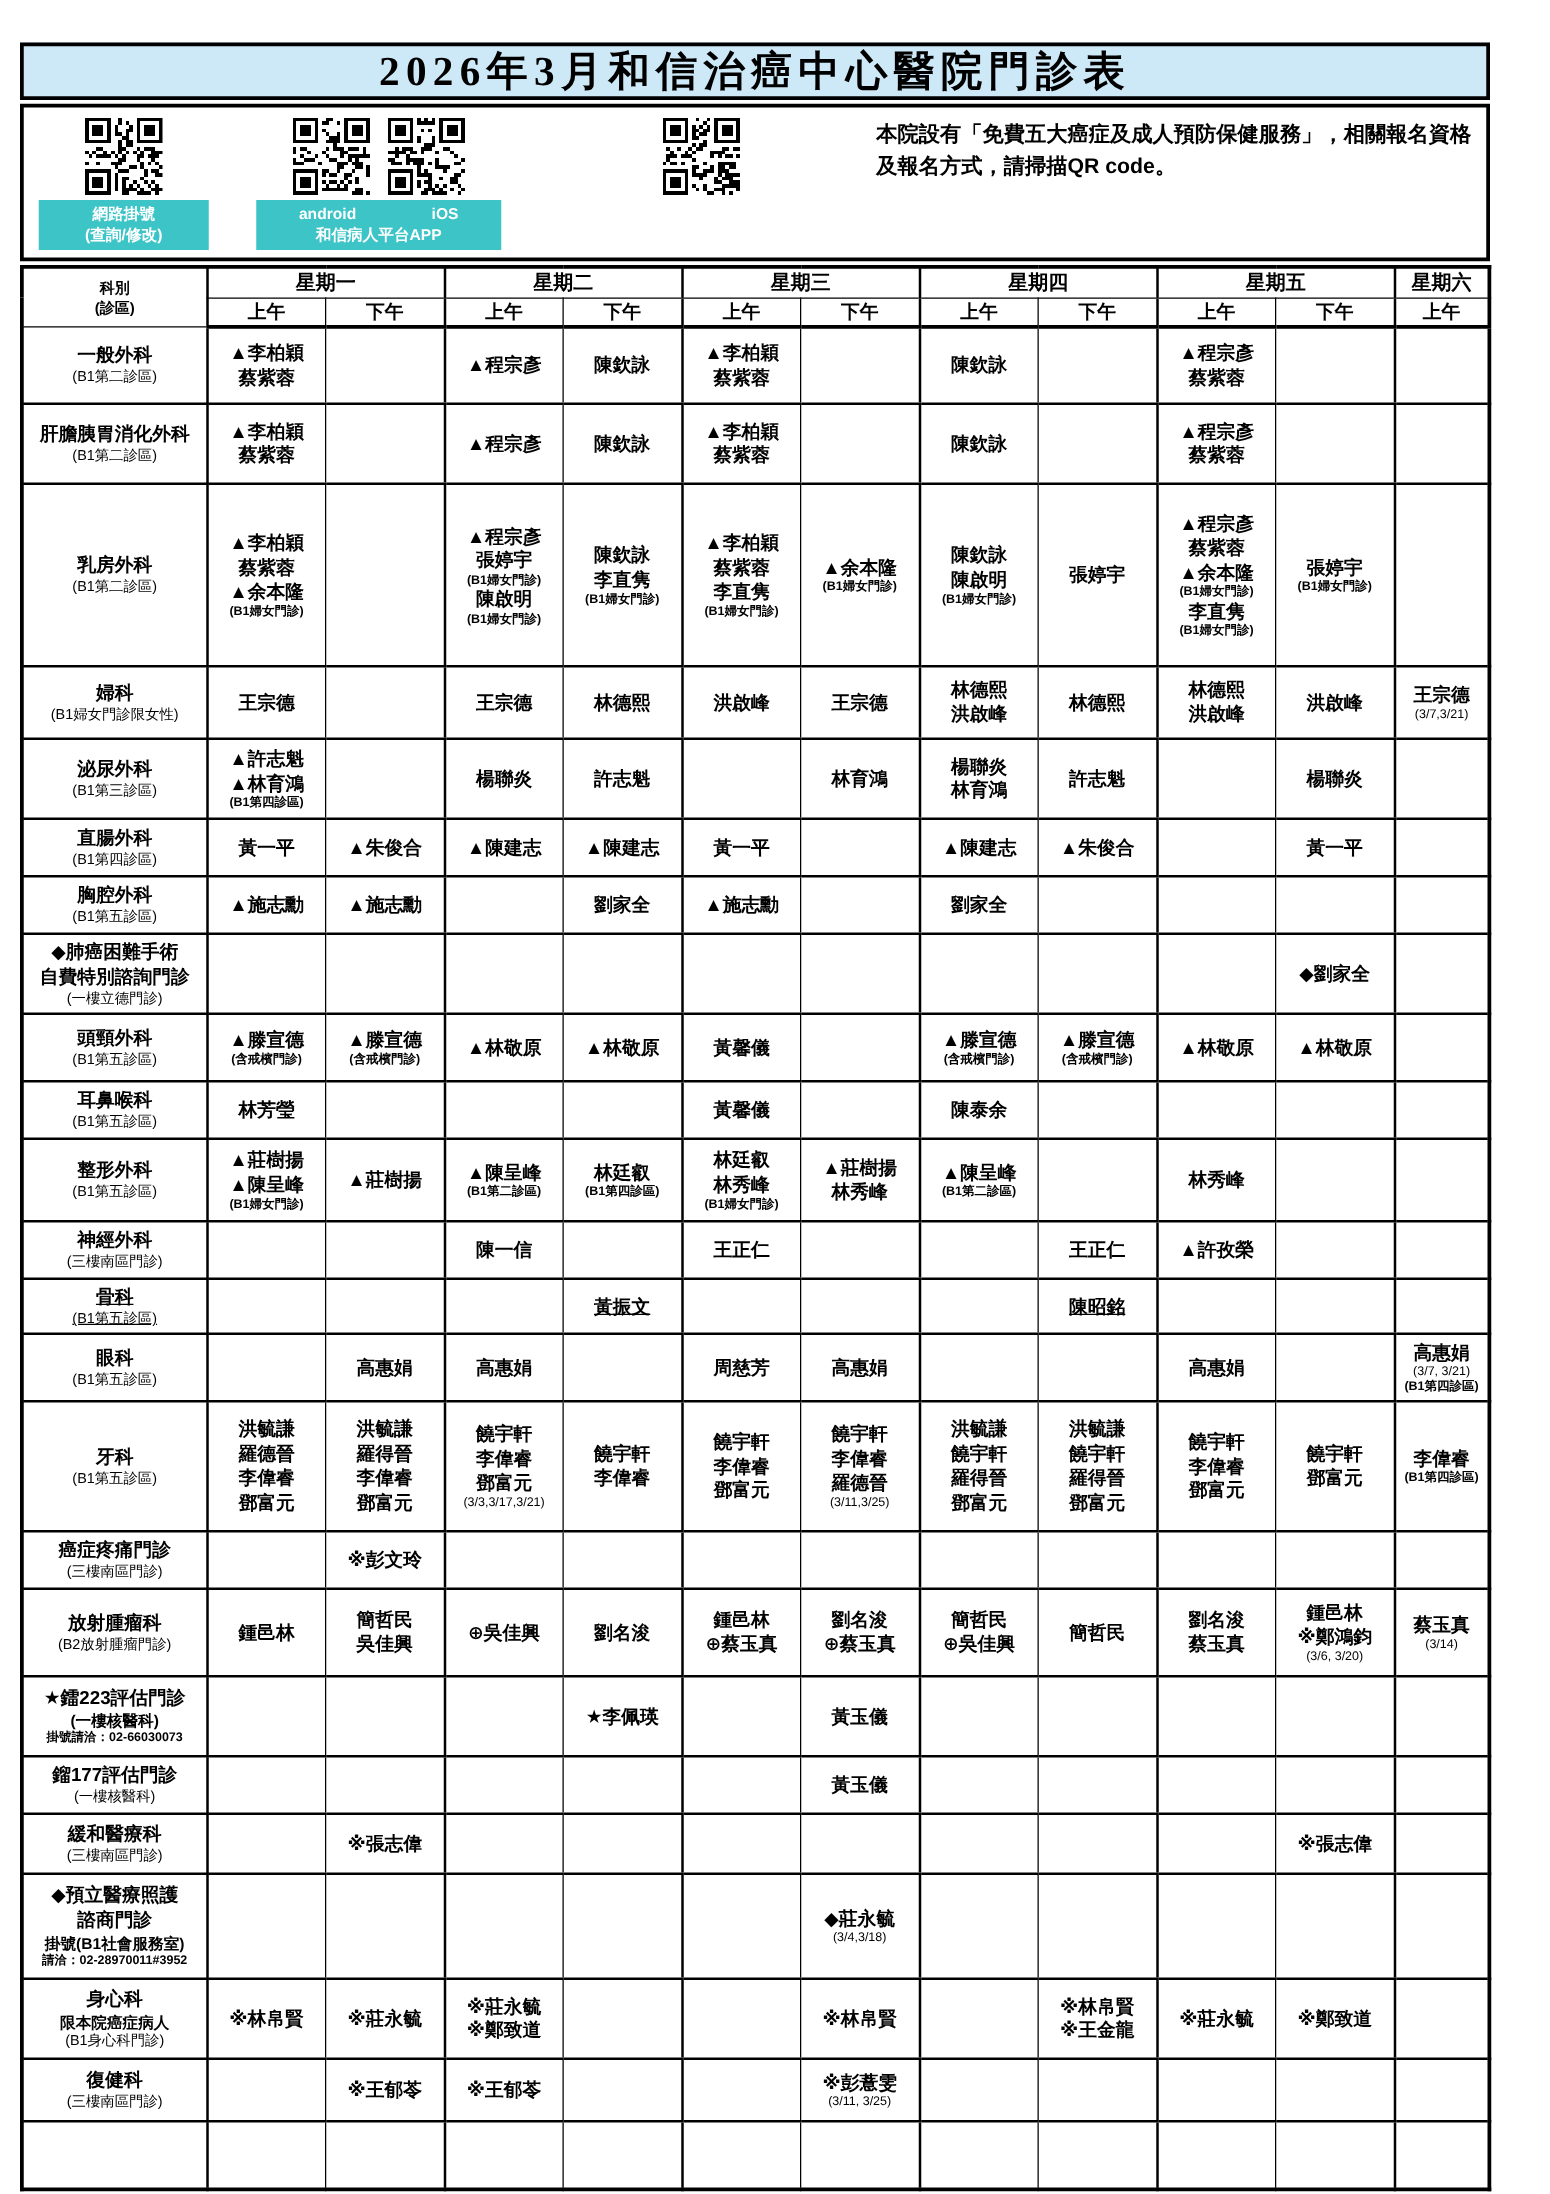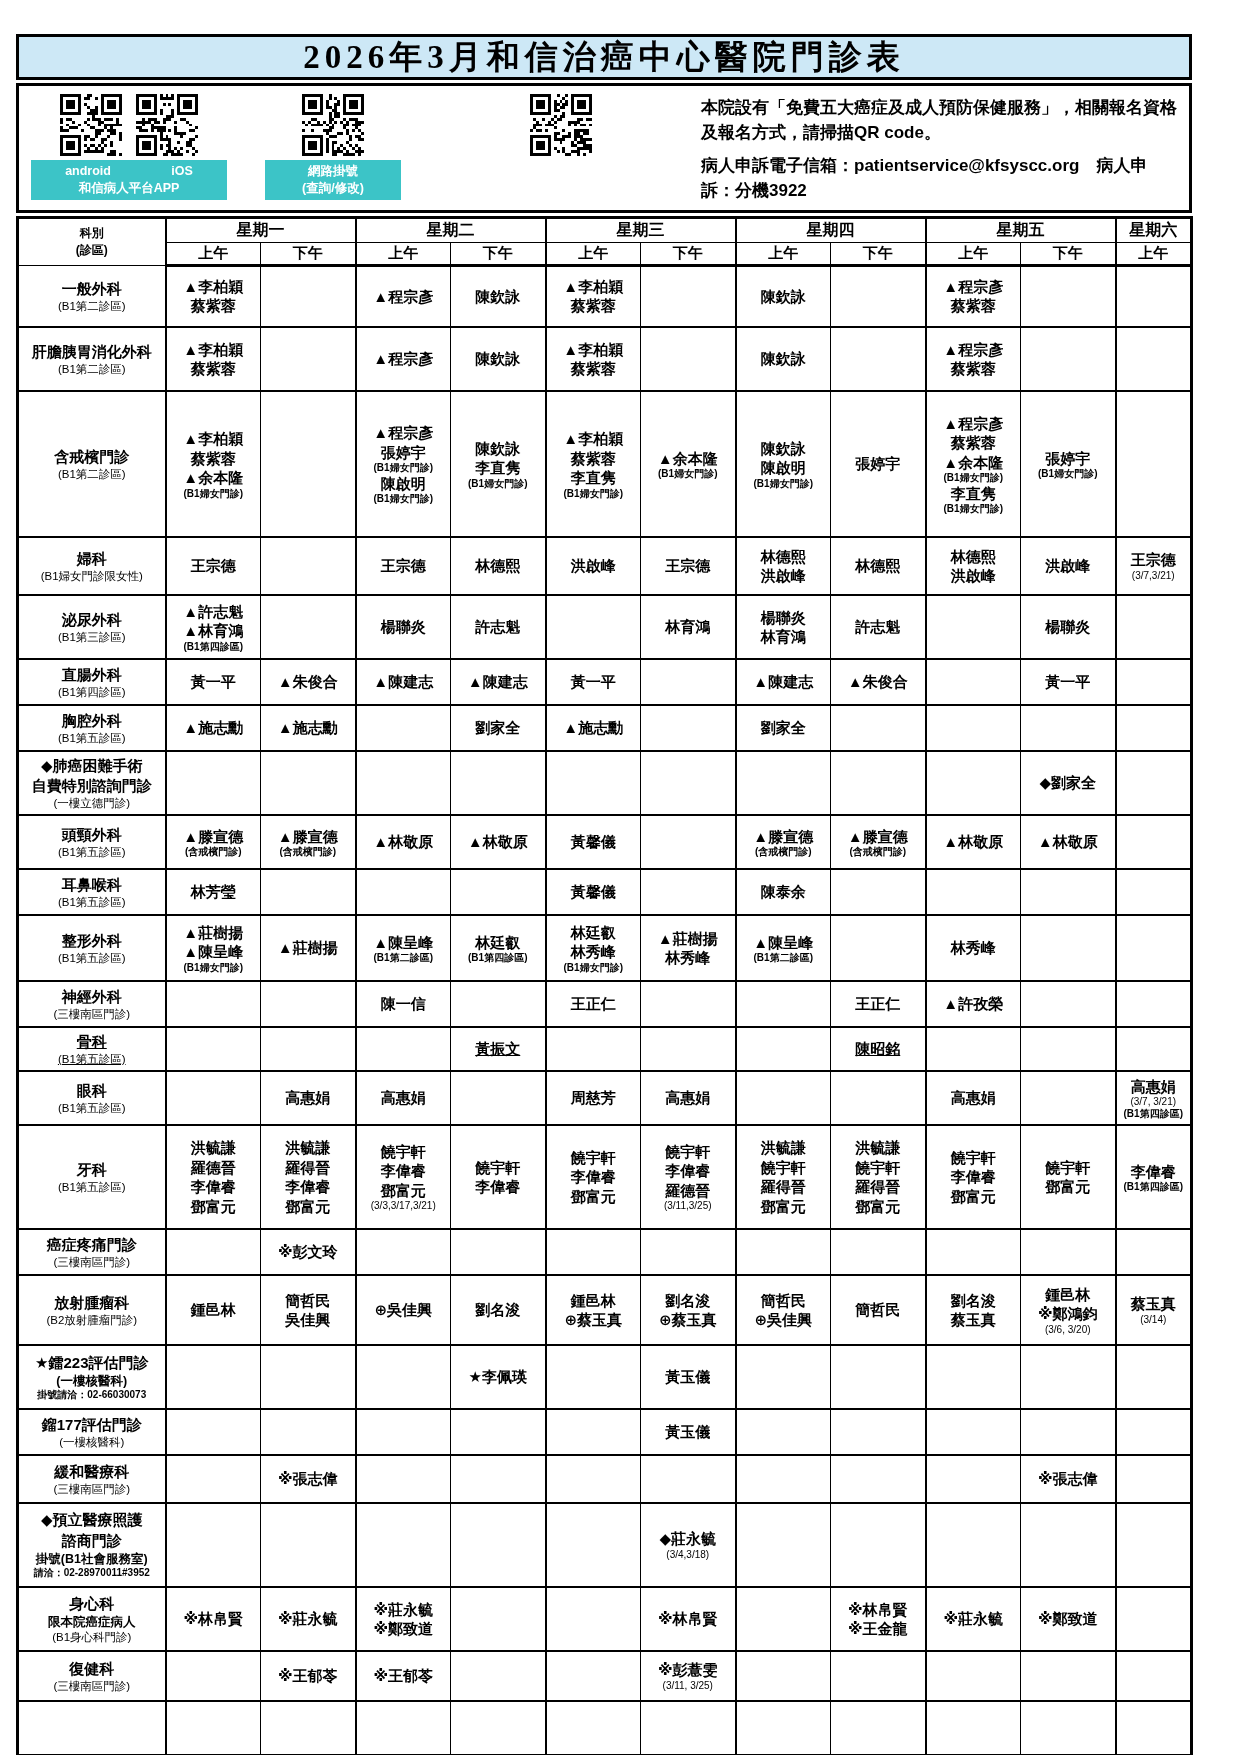--- a/index.html
+++ b/index.html
@@ -88,20 +88,238 @@
 <body>
 
 <div class="page">
 
   <div class="title-bar">
     <h1>2026年3月和信治癌中心醫院門診表</h1>
   </div>
 
   <div class="info-box">
     <div class="qr-section">
+        <div class="qr-group" style="width: 136px;">
+          <div class="qr-row">
+            <svg viewBox="0 0 21 21" class="qr-svg" shape-rendering="crispEdges">
+              <rect width="21" height="21" fill="#fff"></rect>
+              <rect x="0" y="0" width="1" height="1" fill="#000"></rect>
+              <rect x="1" y="0" width="1" height="1" fill="#000"></rect>
+              <rect x="2" y="0" width="1" height="1" fill="#000"></rect>
+              <rect x="3" y="0" width="1" height="1" fill="#000"></rect>
+              <rect x="4" y="0" width="1" height="1" fill="#000"></rect>
+              <rect x="5" y="0" width="1" height="1" fill="#000"></rect>
+              <rect x="6" y="0" width="1" height="1" fill="#000"></rect>
+              <rect x="0" y="1" width="1" height="1" fill="#000"></rect>
+              <rect x="6" y="1" width="1" height="1" fill="#000"></rect>
+              <rect x="0" y="2" width="1" height="1" fill="#000"></rect>
+              <rect x="2" y="2" width="1" height="1" fill="#000"></rect>
+              <rect x="3" y="2" width="1" height="1" fill="#000"></rect>
+              <rect x="4" y="2" width="1" height="1" fill="#000"></rect>
+              <rect x="6" y="2" width="1" height="1" fill="#000"></rect>
+              <rect x="0" y="3" width="1" height="1" fill="#000"></rect>
+              <rect x="2" y="3" width="1" height="1" fill="#000"></rect>
+              <rect x="3" y="3" width="1" height="1" fill="#000"></rect>
+              <rect x="4" y="3" width="1" height="1" fill="#000"></rect>
+              <rect x="6" y="3" width="1" height="1" fill="#000"></rect>
+              <rect x="0" y="4" width="1" height="1" fill="#000"></rect>
+              <rect x="2" y="4" width="1" height="1" fill="#000"></rect>
+              <rect x="3" y="4" width="1" height="1" fill="#000"></rect>
+              <rect x="4" y="4" width="1" height="1" fill="#000"></rect>
+              <rect x="6" y="4" width="1" height="1" fill="#000"></rect>
+              <rect x="0" y="5" width="1" height="1" fill="#000"></rect>
+              <rect x="6" y="5" width="1" height="1" fill="#000"></rect>
+              <rect x="0" y="6" width="1" height="1" fill="#000"></rect>
+              <rect x="1" y="6" width="1" height="1" fill="#000"></rect>
+              <rect x="2" y="6" width="1" height="1" fill="#000"></rect>
+              <rect x="3" y="6" width="1" height="1" fill="#000"></rect>
+              <rect x="4" y="6" width="1" height="1" fill="#000"></rect>
+              <rect x="5" y="6" width="1" height="1" fill="#000"></rect>
+              <rect x="6" y="6" width="1" height="1" fill="#000"></rect>
+              <rect x="14" y="0" width="1" height="1" fill="#000"></rect>
+              <rect x="15" y="0" width="1" height="1" fill="#000"></rect>
+              <rect x="16" y="0" width="1" height="1" fill="#000"></rect>
+              <rect x="17" y="0" width="1" height="1" fill="#000"></rect>
+              <rect x="18" y="0" width="1" height="1" fill="#000"></rect>
+              <rect x="19" y="0" width="1" height="1" fill="#000"></rect>
+              <rect x="20" y="0" width="1" height="1" fill="#000"></rect>
+              <rect x="14" y="1" width="1" height="1" fill="#000"></rect>
+              <rect x="20" y="1" width="1" height="1" fill="#000"></rect>
+              <rect x="14" y="2" width="1" height="1" fill="#000"></rect>
+              <rect x="16" y="2" width="1" height="1" fill="#000"></rect>
+              <rect x="17" y="2" width="1" height="1" fill="#000"></rect>
+              <rect x="18" y="2" width="1" height="1" fill="#000"></rect>
+              <rect x="20" y="2" width="1" height="1" fill="#000"></rect>
+              <rect x="14" y="3" width="1" height="1" fill="#000"></rect>
+              <rect x="16" y="3" width="1" height="1" fill="#000"></rect>
+              <rect x="17" y="3" width="1" height="1" fill="#000"></rect>
+              <rect x="18" y="3" width="1" height="1" fill="#000"></rect>
+              <rect x="20" y="3" width="1" height="1" fill="#000"></rect>
+              <rect x="14" y="4" width="1" height="1" fill="#000"></rect>
+              <rect x="16" y="4" width="1" height="1" fill="#000"></rect>
+              <rect x="17" y="4" width="1" height="1" fill="#000"></rect>
+              <rect x="18" y="4" width="1" height="1" fill="#000"></rect>
+              <rect x="20" y="4" width="1" height="1" fill="#000"></rect>
+              <rect x="14" y="5" width="1" height="1" fill="#000"></rect>
+              <rect x="20" y="5" width="1" height="1" fill="#000"></rect>
+              <rect x="14" y="6" width="1" height="1" fill="#000"></rect>
+              <rect x="15" y="6" width="1" height="1" fill="#000"></rect>
+              <rect x="16" y="6" width="1" height="1" fill="#000"></rect>
+              <rect x="17" y="6" width="1" height="1" fill="#000"></rect>
+              <rect x="18" y="6" width="1" height="1" fill="#000"></rect>
+              <rect x="19" y="6" width="1" height="1" fill="#000"></rect>
+              <rect x="20" y="6" width="1" height="1" fill="#000"></rect>
+              <rect x="0" y="14" width="1" height="1" fill="#000"></rect>
+              <rect x="1" y="14" width="1" height="1" fill="#000"></rect>
+              <rect x="2" y="14" width="1" height="1" fill="#000"></rect>
+              <rect x="3" y="14" width="1" height="1" fill="#000"></rect>
+              <rect x="4" y="14" width="1" height="1" fill="#000"></rect>
+              <rect x="5" y="14" width="1" height="1" fill="#000"></rect>
+              <rect x="6" y="14" width="1" height="1" fill="#000"></rect>
+              <rect x="0" y="15" width="1" height="1" fill="#000"></rect>
+              <rect x="6" y="15" width="1" height="1" fill="#000"></rect>
+              <rect x="0" y="16" width="1" height="1" fill="#000"></rect>
+              <rect x="2" y="16" width="1" height="1" fill="#000"></rect>
+              <rect x="3" y="16" width="1" height="1" fill="#000"></rect>
+              <rect x="4" y="16" width="1" height="1" fill="#000"></rect>
+              <rect x="6" y="16" width="1" height="1" fill="#000"></rect>
+              <rect x="0" y="17" width="1" height="1" fill="#000"></rect>
+              <rect x="2" y="17" width="1" height="1" fill="#000"></rect>
+              <rect x="3" y="17" width="1" height="1" fill="#000"></rect>
+              <rect x="4" y="17" width="1" height="1" fill="#000"></rect>
+              <rect x="6" y="17" width="1" height="1" fill="#000"></rect>
+              <rect x="0" y="18" width="1" height="1" fill="#000"></rect>
+              <rect x="2" y="18" width="1" height="1" fill="#000"></rect>
+              <rect x="3" y="18" width="1" height="1" fill="#000"></rect>
+              <rect x="4" y="18" width="1" height="1" fill="#000"></rect>
+              <rect x="6" y="18" width="1" height="1" fill="#000"></rect>
+              <rect x="0" y="19" width="1" height="1" fill="#000"></rect>
+              <rect x="6" y="19" width="1" height="1" fill="#000"></rect>
+              <rect x="0" y="20" width="1" height="1" fill="#000"></rect>
+              <rect x="1" y="20" width="1" height="1" fill="#000"></rect>
+              <rect x="2" y="20" width="1" height="1" fill="#000"></rect>
+              <rect x="3" y="20" width="1" height="1" fill="#000"></rect>
+              <rect x="4" y="20" width="1" height="1" fill="#000"></rect>
+              <rect x="5" y="20" width="1" height="1" fill="#000"></rect>
+              <rect x="6" y="20" width="1" height="1" fill="#000"></rect>
+              <rect x="9" y="0" width="1" height="1" fill="#000"></rect>
+              <rect x="9" y="1" width="1" height="1" fill="#000"></rect>
+              <rect x="11" y="1" width="1" height="1" fill="#000"></rect>
+              <rect x="8" y="2" width="1" height="1" fill="#000"></rect>
+              <rect x="12" y="2" width="1" height="1" fill="#000"></rect>
+              <rect x="8" y="3" width="1" height="1" fill="#000"></rect>
+              <rect x="11" y="3" width="1" height="1" fill="#000"></rect>
+              <rect x="12" y="3" width="1" height="1" fill="#000"></rect>
+              <rect x="8" y="4" width="1" height="1" fill="#000"></rect>
+              <rect x="9" y="4" width="1" height="1" fill="#000"></rect>
+              <rect x="11" y="4" width="1" height="1" fill="#000"></rect>
+              <rect x="10" y="5" width="1" height="1" fill="#000"></rect>
+              <rect x="11" y="5" width="1" height="1" fill="#000"></rect>
+              <rect x="9" y="6" width="1" height="1" fill="#000"></rect>
+              <rect x="11" y="6" width="1" height="1" fill="#000"></rect>
+              <rect x="12" y="6" width="1" height="1" fill="#000"></rect>
+              <rect x="9" y="7" width="1" height="1" fill="#000"></rect>
+              <rect x="11" y="7" width="1" height="1" fill="#000"></rect>
+              <rect x="12" y="7" width="1" height="1" fill="#000"></rect>
+              <rect x="3" y="8" width="1" height="1" fill="#000"></rect>
+              <rect x="4" y="8" width="1" height="1" fill="#000"></rect>
+              <rect x="9" y="8" width="1" height="1" fill="#000"></rect>
+              <rect x="10" y="8" width="1" height="1" fill="#000"></rect>
+              <rect x="14" y="8" width="1" height="1" fill="#000"></rect>
+              <rect x="16" y="8" width="1" height="1" fill="#000"></rect>
+              <rect x="17" y="8" width="1" height="1" fill="#000"></rect>
+              <rect x="18" y="8" width="1" height="1" fill="#000"></rect>
+              <rect x="0" y="9" width="1" height="1" fill="#000"></rect>
+              <rect x="2" y="9" width="1" height="1" fill="#000"></rect>
+              <rect x="5" y="9" width="1" height="1" fill="#000"></rect>
+              <rect x="7" y="9" width="1" height="1" fill="#000"></rect>
+              <rect x="9" y="9" width="1" height="1" fill="#000"></rect>
+              <rect x="11" y="9" width="1" height="1" fill="#000"></rect>
+              <rect x="13" y="9" width="1" height="1" fill="#000"></rect>
+              <rect x="15" y="9" width="1" height="1" fill="#000"></rect>
+              <rect x="18" y="9" width="1" height="1" fill="#000"></rect>
+              <rect x="19" y="9" width="1" height="1" fill="#000"></rect>
+              <rect x="20" y="9" width="1" height="1" fill="#000"></rect>
+              <rect x="1" y="10" width="1" height="1" fill="#000"></rect>
+              <rect x="3" y="10" width="1" height="1" fill="#000"></rect>
+              <rect x="4" y="10" width="1" height="1" fill="#000"></rect>
+              <rect x="5" y="10" width="1" height="1" fill="#000"></rect>
+              <rect x="6" y="10" width="1" height="1" fill="#000"></rect>
+              <rect x="8" y="10" width="1" height="1" fill="#000"></rect>
+              <rect x="10" y="10" width="1" height="1" fill="#000"></rect>
+              <rect x="14" y="10" width="1" height="1" fill="#000"></rect>
+              <rect x="15" y="10" width="1" height="1" fill="#000"></rect>
+              <rect x="17" y="10" width="1" height="1" fill="#000"></rect>
+              <rect x="18" y="10" width="1" height="1" fill="#000"></rect>
+              <rect x="19" y="10" width="1" height="1" fill="#000"></rect>
+              <rect x="9" y="11" width="1" height="1" fill="#000"></rect>
+              <rect x="10" y="11" width="1" height="1" fill="#000"></rect>
+              <rect x="14" y="11" width="1" height="1" fill="#000"></rect>
+              <rect x="18" y="11" width="1" height="1" fill="#000"></rect>
+              <rect x="0" y="12" width="1" height="1" fill="#000"></rect>
+              <rect x="3" y="12" width="1" height="1" fill="#000"></rect>
+              <rect x="7" y="12" width="1" height="1" fill="#000"></rect>
+              <rect x="8" y="12" width="1" height="1" fill="#000"></rect>
+              <rect x="9" y="12" width="1" height="1" fill="#000"></rect>
+              <rect x="15" y="12" width="1" height="1" fill="#000"></rect>
+              <rect x="17" y="12" width="1" height="1" fill="#000"></rect>
+              <rect x="19" y="12" width="1" height="1" fill="#000"></rect>
+              <rect x="8" y="13" width="1" height="1" fill="#000"></rect>
+              <rect x="12" y="13" width="1" height="1" fill="#000"></rect>
+              <rect x="13" y="13" width="1" height="1" fill="#000"></rect>
+              <rect x="15" y="13" width="1" height="1" fill="#000"></rect>
+              <rect x="20" y="13" width="1" height="1" fill="#000"></rect>
+              <rect x="9" y="14" width="1" height="1" fill="#000"></rect>
+              <rect x="10" y="14" width="1" height="1" fill="#000"></rect>
+              <rect x="11" y="14" width="1" height="1" fill="#000"></rect>
+              <rect x="16" y="14" width="1" height="1" fill="#000"></rect>
+              <rect x="18" y="14" width="1" height="1" fill="#000"></rect>
+              <rect x="19" y="14" width="1" height="1" fill="#000"></rect>
+              <rect x="8" y="15" width="1" height="1" fill="#000"></rect>
+              <rect x="16" y="15" width="1" height="1" fill="#000"></rect>
+              <rect x="19" y="15" width="1" height="1" fill="#000"></rect>
+              <rect x="20" y="15" width="1" height="1" fill="#000"></rect>
+              <rect x="8" y="16" width="1" height="1" fill="#000"></rect>
+              <rect x="10" y="16" width="1" height="1" fill="#000"></rect>
+              <rect x="11" y="16" width="1" height="1" fill="#000"></rect>
+              <rect x="15" y="16" width="1" height="1" fill="#000"></rect>
+              <rect x="8" y="17" width="1" height="1" fill="#000"></rect>
+              <rect x="10" y="17" width="1" height="1" fill="#000"></rect>
+              <rect x="13" y="17" width="1" height="1" fill="#000"></rect>
+              <rect x="16" y="17" width="1" height="1" fill="#000"></rect>
+              <rect x="18" y="17" width="1" height="1" fill="#000"></rect>
+              <rect x="8" y="18" width="1" height="1" fill="#000"></rect>
+              <rect x="10" y="18" width="1" height="1" fill="#000"></rect>
+              <rect x="12" y="18" width="1" height="1" fill="#000"></rect>
+              <rect x="14" y="18" width="1" height="1" fill="#000"></rect>
+              <rect x="17" y="18" width="1" height="1" fill="#000"></rect>
+              <rect x="19" y="18" width="1" height="1" fill="#000"></rect>
+              <rect x="8" y="19" width="1" height="1" fill="#000"></rect>
+              <rect x="10" y="19" width="1" height="1" fill="#000"></rect>
+              <rect x="11" y="19" width="1" height="1" fill="#000"></rect>
+              <rect x="12" y="19" width="1" height="1" fill="#000"></rect>
+              <rect x="13" y="19" width="1" height="1" fill="#000"></rect>
+              <rect x="15" y="19" width="1" height="1" fill="#000"></rect>
+              <rect x="18" y="19" width="1" height="1" fill="#000"></rect>
+              <rect x="19" y="19" width="1" height="1" fill="#000"></rect>
+              <rect x="20" y="19" width="1" height="1" fill="#000"></rect>
+              <rect x="10" y="20" width="1" height="1" fill="#000"></rect>
+              <rect x="11" y="20" width="1" height="1" fill="#000"></rect>
+              <rect x="14" y="20" width="1" height="1" fill="#000"></rect>
+              <rect x="15" y="20" width="1" height="1" fill="#000"></rect>
+              <rect x="16" y="20" width="1" height="1" fill="#000"></rect>
+              <rect x="17" y="20" width="1" height="1" fill="#000"></rect>
+              <rect x="19" y="20" width="1" height="1" fill="#000"></rect>
+            </svg>
+          </div>
+          <div class="qr-caption">
+            <div>網路掛號</div>
+            <div>(查詢/修改)</div>
+          </div>
+        </div>
         <div class="qr-group" style="width: 196px;">
           <div class="qr-row">
             <svg viewBox="0 0 21 21" class="qr-svg" shape-rendering="crispEdges">
               <rect width="21" height="21" fill="#fff"></rect>
               <rect x="0" y="0" width="1" height="1" fill="#000"></rect>
               <rect x="1" y="0" width="1" height="1" fill="#000"></rect>
               <rect x="2" y="0" width="1" height="1" fill="#000"></rect>
               <rect x="3" y="0" width="1" height="1" fill="#000"></rect>
               <rect x="4" y="0" width="1" height="1" fill="#000"></rect>
               <rect x="5" y="0" width="1" height="1" fill="#000"></rect>
@@ -505,238 +723,20 @@
             </svg>
           </div>
           <div class="qr-caption">
             <div class="cap-split">
               <span>android</span>
               <span>iOS</span>
             </div>
             <div>和信病人平台APP</div>
           </div>
         </div>
-        <div class="qr-group" style="width: 136px;">
-          <div class="qr-row">
-            <svg viewBox="0 0 21 21" class="qr-svg" shape-rendering="crispEdges">
-              <rect width="21" height="21" fill="#fff"></rect>
-              <rect x="0" y="0" width="1" height="1" fill="#000"></rect>
-              <rect x="1" y="0" width="1" height="1" fill="#000"></rect>
-              <rect x="2" y="0" width="1" height="1" fill="#000"></rect>
-              <rect x="3" y="0" width="1" height="1" fill="#000"></rect>
-              <rect x="4" y="0" width="1" height="1" fill="#000"></rect>
-              <rect x="5" y="0" width="1" height="1" fill="#000"></rect>
-              <rect x="6" y="0" width="1" height="1" fill="#000"></rect>
-              <rect x="0" y="1" width="1" height="1" fill="#000"></rect>
-              <rect x="6" y="1" width="1" height="1" fill="#000"></rect>
-              <rect x="0" y="2" width="1" height="1" fill="#000"></rect>
-              <rect x="2" y="2" width="1" height="1" fill="#000"></rect>
-              <rect x="3" y="2" width="1" height="1" fill="#000"></rect>
-              <rect x="4" y="2" width="1" height="1" fill="#000"></rect>
-              <rect x="6" y="2" width="1" height="1" fill="#000"></rect>
-              <rect x="0" y="3" width="1" height="1" fill="#000"></rect>
-              <rect x="2" y="3" width="1" height="1" fill="#000"></rect>
-              <rect x="3" y="3" width="1" height="1" fill="#000"></rect>
-              <rect x="4" y="3" width="1" height="1" fill="#000"></rect>
-              <rect x="6" y="3" width="1" height="1" fill="#000"></rect>
-              <rect x="0" y="4" width="1" height="1" fill="#000"></rect>
-              <rect x="2" y="4" width="1" height="1" fill="#000"></rect>
-              <rect x="3" y="4" width="1" height="1" fill="#000"></rect>
-              <rect x="4" y="4" width="1" height="1" fill="#000"></rect>
-              <rect x="6" y="4" width="1" height="1" fill="#000"></rect>
-              <rect x="0" y="5" width="1" height="1" fill="#000"></rect>
-              <rect x="6" y="5" width="1" height="1" fill="#000"></rect>
-              <rect x="0" y="6" width="1" height="1" fill="#000"></rect>
-              <rect x="1" y="6" width="1" height="1" fill="#000"></rect>
-              <rect x="2" y="6" width="1" height="1" fill="#000"></rect>
-              <rect x="3" y="6" width="1" height="1" fill="#000"></rect>
-              <rect x="4" y="6" width="1" height="1" fill="#000"></rect>
-              <rect x="5" y="6" width="1" height="1" fill="#000"></rect>
-              <rect x="6" y="6" width="1" height="1" fill="#000"></rect>
-              <rect x="14" y="0" width="1" height="1" fill="#000"></rect>
-              <rect x="15" y="0" width="1" height="1" fill="#000"></rect>
-              <rect x="16" y="0" width="1" height="1" fill="#000"></rect>
-              <rect x="17" y="0" width="1" height="1" fill="#000"></rect>
-              <rect x="18" y="0" width="1" height="1" fill="#000"></rect>
-              <rect x="19" y="0" width="1" height="1" fill="#000"></rect>
-              <rect x="20" y="0" width="1" height="1" fill="#000"></rect>
-              <rect x="14" y="1" width="1" height="1" fill="#000"></rect>
-              <rect x="20" y="1" width="1" height="1" fill="#000"></rect>
-              <rect x="14" y="2" width="1" height="1" fill="#000"></rect>
-              <rect x="16" y="2" width="1" height="1" fill="#000"></rect>
-              <rect x="17" y="2" width="1" height="1" fill="#000"></rect>
-              <rect x="18" y="2" width="1" height="1" fill="#000"></rect>
-              <rect x="20" y="2" width="1" height="1" fill="#000"></rect>
-              <rect x="14" y="3" width="1" height="1" fill="#000"></rect>
-              <rect x="16" y="3" width="1" height="1" fill="#000"></rect>
-              <rect x="17" y="3" width="1" height="1" fill="#000"></rect>
-              <rect x="18" y="3" width="1" height="1" fill="#000"></rect>
-              <rect x="20" y="3" width="1" height="1" fill="#000"></rect>
-              <rect x="14" y="4" width="1" height="1" fill="#000"></rect>
-              <rect x="16" y="4" width="1" height="1" fill="#000"></rect>
-              <rect x="17" y="4" width="1" height="1" fill="#000"></rect>
-              <rect x="18" y="4" width="1" height="1" fill="#000"></rect>
-              <rect x="20" y="4" width="1" height="1" fill="#000"></rect>
-              <rect x="14" y="5" width="1" height="1" fill="#000"></rect>
-              <rect x="20" y="5" width="1" height="1" fill="#000"></rect>
-              <rect x="14" y="6" width="1" height="1" fill="#000"></rect>
-              <rect x="15" y="6" width="1" height="1" fill="#000"></rect>
-              <rect x="16" y="6" width="1" height="1" fill="#000"></rect>
-              <rect x="17" y="6" width="1" height="1" fill="#000"></rect>
-              <rect x="18" y="6" width="1" height="1" fill="#000"></rect>
-              <rect x="19" y="6" width="1" height="1" fill="#000"></rect>
-              <rect x="20" y="6" width="1" height="1" fill="#000"></rect>
-              <rect x="0" y="14" width="1" height="1" fill="#000"></rect>
-              <rect x="1" y="14" width="1" height="1" fill="#000"></rect>
-              <rect x="2" y="14" width="1" height="1" fill="#000"></rect>
-              <rect x="3" y="14" width="1" height="1" fill="#000"></rect>
-              <rect x="4" y="14" width="1" height="1" fill="#000"></rect>
-              <rect x="5" y="14" width="1" height="1" fill="#000"></rect>
-              <rect x="6" y="14" width="1" height="1" fill="#000"></rect>
-              <rect x="0" y="15" width="1" height="1" fill="#000"></rect>
-              <rect x="6" y="15" width="1" height="1" fill="#000"></rect>
-              <rect x="0" y="16" width="1" height="1" fill="#000"></rect>
-              <rect x="2" y="16" width="1" height="1" fill="#000"></rect>
-              <rect x="3" y="16" width="1" height="1" fill="#000"></rect>
-              <rect x="4" y="16" width="1" height="1" fill="#000"></rect>
-              <rect x="6" y="16" width="1" height="1" fill="#000"></rect>
-              <rect x="0" y="17" width="1" height="1" fill="#000"></rect>
-              <rect x="2" y="17" width="1" height="1" fill="#000"></rect>
-              <rect x="3" y="17" width="1" height="1" fill="#000"></rect>
-              <rect x="4" y="17" width="1" height="1" fill="#000"></rect>
-              <rect x="6" y="17" width="1" height="1" fill="#000"></rect>
-              <rect x="0" y="18" width="1" height="1" fill="#000"></rect>
-              <rect x="2" y="18" width="1" height="1" fill="#000"></rect>
-              <rect x="3" y="18" width="1" height="1" fill="#000"></rect>
-              <rect x="4" y="18" width="1" height="1" fill="#000"></rect>
-              <rect x="6" y="18" width="1" height="1" fill="#000"></rect>
-              <rect x="0" y="19" width="1" height="1" fill="#000"></rect>
-              <rect x="6" y="19" width="1" height="1" fill="#000"></rect>
-              <rect x="0" y="20" width="1" height="1" fill="#000"></rect>
-              <rect x="1" y="20" width="1" height="1" fill="#000"></rect>
-              <rect x="2" y="20" width="1" height="1" fill="#000"></rect>
-              <rect x="3" y="20" width="1" height="1" fill="#000"></rect>
-              <rect x="4" y="20" width="1" height="1" fill="#000"></rect>
-              <rect x="5" y="20" width="1" height="1" fill="#000"></rect>
-              <rect x="6" y="20" width="1" height="1" fill="#000"></rect>
-              <rect x="9" y="0" width="1" height="1" fill="#000"></rect>
-              <rect x="9" y="1" width="1" height="1" fill="#000"></rect>
-              <rect x="11" y="1" width="1" height="1" fill="#000"></rect>
-              <rect x="8" y="2" width="1" height="1" fill="#000"></rect>
-              <rect x="12" y="2" width="1" height="1" fill="#000"></rect>
-              <rect x="8" y="3" width="1" height="1" fill="#000"></rect>
-              <rect x="11" y="3" width="1" height="1" fill="#000"></rect>
-              <rect x="12" y="3" width="1" height="1" fill="#000"></rect>
-              <rect x="8" y="4" width="1" height="1" fill="#000"></rect>
-              <rect x="9" y="4" width="1" height="1" fill="#000"></rect>
-              <rect x="11" y="4" width="1" height="1" fill="#000"></rect>
-              <rect x="10" y="5" width="1" height="1" fill="#000"></rect>
-              <rect x="11" y="5" width="1" height="1" fill="#000"></rect>
-              <rect x="9" y="6" width="1" height="1" fill="#000"></rect>
-              <rect x="11" y="6" width="1" height="1" fill="#000"></rect>
-              <rect x="12" y="6" width="1" height="1" fill="#000"></rect>
-              <rect x="9" y="7" width="1" height="1" fill="#000"></rect>
-              <rect x="11" y="7" width="1" height="1" fill="#000"></rect>
-              <rect x="12" y="7" width="1" height="1" fill="#000"></rect>
-              <rect x="3" y="8" width="1" height="1" fill="#000"></rect>
-              <rect x="4" y="8" width="1" height="1" fill="#000"></rect>
-              <rect x="9" y="8" width="1" height="1" fill="#000"></rect>
-              <rect x="10" y="8" width="1" height="1" fill="#000"></rect>
-              <rect x="14" y="8" width="1" height="1" fill="#000"></rect>
-              <rect x="16" y="8" width="1" height="1" fill="#000"></rect>
-              <rect x="17" y="8" width="1" height="1" fill="#000"></rect>
-              <rect x="18" y="8" width="1" height="1" fill="#000"></rect>
-              <rect x="0" y="9" width="1" height="1" fill="#000"></rect>
-              <rect x="2" y="9" width="1" height="1" fill="#000"></rect>
-              <rect x="5" y="9" width="1" height="1" fill="#000"></rect>
-              <rect x="7" y="9" width="1" height="1" fill="#000"></rect>
-              <rect x="9" y="9" width="1" height="1" fill="#000"></rect>
-              <rect x="11" y="9" width="1" height="1" fill="#000"></rect>
-              <rect x="13" y="9" width="1" height="1" fill="#000"></rect>
-              <rect x="15" y="9" width="1" height="1" fill="#000"></rect>
-              <rect x="18" y="9" width="1" height="1" fill="#000"></rect>
-              <rect x="19" y="9" width="1" height="1" fill="#000"></rect>
-              <rect x="20" y="9" width="1" height="1" fill="#000"></rect>
-              <rect x="1" y="10" width="1" height="1" fill="#000"></rect>
-              <rect x="3" y="10" width="1" height="1" fill="#000"></rect>
-              <rect x="4" y="10" width="1" height="1" fill="#000"></rect>
-              <rect x="5" y="10" width="1" height="1" fill="#000"></rect>
-              <rect x="6" y="10" width="1" height="1" fill="#000"></rect>
-              <rect x="8" y="10" width="1" height="1" fill="#000"></rect>
-              <rect x="10" y="10" width="1" height="1" fill="#000"></rect>
-              <rect x="14" y="10" width="1" height="1" fill="#000"></rect>
-              <rect x="15" y="10" width="1" height="1" fill="#000"></rect>
-              <rect x="17" y="10" width="1" height="1" fill="#000"></rect>
-              <rect x="18" y="10" width="1" height="1" fill="#000"></rect>
-              <rect x="19" y="10" width="1" height="1" fill="#000"></rect>
-              <rect x="9" y="11" width="1" height="1" fill="#000"></rect>
-              <rect x="10" y="11" width="1" height="1" fill="#000"></rect>
-              <rect x="14" y="11" width="1" height="1" fill="#000"></rect>
-              <rect x="18" y="11" width="1" height="1" fill="#000"></rect>
-              <rect x="0" y="12" width="1" height="1" fill="#000"></rect>
-              <rect x="3" y="12" width="1" height="1" fill="#000"></rect>
-              <rect x="7" y="12" width="1" height="1" fill="#000"></rect>
-              <rect x="8" y="12" width="1" height="1" fill="#000"></rect>
-              <rect x="9" y="12" width="1" height="1" fill="#000"></rect>
-              <rect x="15" y="12" width="1" height="1" fill="#000"></rect>
-              <rect x="17" y="12" width="1" height="1" fill="#000"></rect>
-              <rect x="19" y="12" width="1" height="1" fill="#000"></rect>
-              <rect x="8" y="13" width="1" height="1" fill="#000"></rect>
-              <rect x="12" y="13" width="1" height="1" fill="#000"></rect>
-              <rect x="13" y="13" width="1" height="1" fill="#000"></rect>
-              <rect x="15" y="13" width="1" height="1" fill="#000"></rect>
-              <rect x="20" y="13" width="1" height="1" fill="#000"></rect>
-              <rect x="9" y="14" width="1" height="1" fill="#000"></rect>
-              <rect x="10" y="14" width="1" height="1" fill="#000"></rect>
-              <rect x="11" y="14" width="1" height="1" fill="#000"></rect>
-              <rect x="16" y="14" width="1" height="1" fill="#000"></rect>
-              <rect x="18" y="14" width="1" height="1" fill="#000"></rect>
-              <rect x="19" y="14" width="1" height="1" fill="#000"></rect>
-              <rect x="8" y="15" width="1" height="1" fill="#000"></rect>
-              <rect x="16" y="15" width="1" height="1" fill="#000"></rect>
-              <rect x="19" y="15" width="1" height="1" fill="#000"></rect>
-              <rect x="20" y="15" width="1" height="1" fill="#000"></rect>
-              <rect x="8" y="16" width="1" height="1" fill="#000"></rect>
-              <rect x="10" y="16" width="1" height="1" fill="#000"></rect>
-              <rect x="11" y="16" width="1" height="1" fill="#000"></rect>
-              <rect x="15" y="16" width="1" height="1" fill="#000"></rect>
-              <rect x="8" y="17" width="1" height="1" fill="#000"></rect>
-              <rect x="10" y="17" width="1" height="1" fill="#000"></rect>
-              <rect x="13" y="17" width="1" height="1" fill="#000"></rect>
-              <rect x="16" y="17" width="1" height="1" fill="#000"></rect>
-              <rect x="18" y="17" width="1" height="1" fill="#000"></rect>
-              <rect x="8" y="18" width="1" height="1" fill="#000"></rect>
-              <rect x="10" y="18" width="1" height="1" fill="#000"></rect>
-              <rect x="12" y="18" width="1" height="1" fill="#000"></rect>
-              <rect x="14" y="18" width="1" height="1" fill="#000"></rect>
-              <rect x="17" y="18" width="1" height="1" fill="#000"></rect>
-              <rect x="19" y="18" width="1" height="1" fill="#000"></rect>
-              <rect x="8" y="19" width="1" height="1" fill="#000"></rect>
-              <rect x="10" y="19" width="1" height="1" fill="#000"></rect>
-              <rect x="11" y="19" width="1" height="1" fill="#000"></rect>
-              <rect x="12" y="19" width="1" height="1" fill="#000"></rect>
-              <rect x="13" y="19" width="1" height="1" fill="#000"></rect>
-              <rect x="15" y="19" width="1" height="1" fill="#000"></rect>
-              <rect x="18" y="19" width="1" height="1" fill="#000"></rect>
-              <rect x="19" y="19" width="1" height="1" fill="#000"></rect>
-              <rect x="20" y="19" width="1" height="1" fill="#000"></rect>
-              <rect x="10" y="20" width="1" height="1" fill="#000"></rect>
-              <rect x="11" y="20" width="1" height="1" fill="#000"></rect>
-              <rect x="14" y="20" width="1" height="1" fill="#000"></rect>
-              <rect x="15" y="20" width="1" height="1" fill="#000"></rect>
-              <rect x="16" y="20" width="1" height="1" fill="#000"></rect>
-              <rect x="17" y="20" width="1" height="1" fill="#000"></rect>
-              <rect x="19" y="20" width="1" height="1" fill="#000"></rect>
-            </svg>
-          </div>
-          <div class="qr-caption">
-            <div>網路掛號</div>
-            <div>(查詢/修改)</div>
-          </div>
-        </div>
         <div class="qr-group" style="width: 244px;">
           <div class="qr-row">
             <svg viewBox="0 0 21 21" class="qr-svg" shape-rendering="crispEdges">
               <rect width="21" height="21" fill="#fff"></rect>
               <rect x="0" y="0" width="1" height="1" fill="#000"></rect>
               <rect x="1" y="0" width="1" height="1" fill="#000"></rect>
               <rect x="2" y="0" width="1" height="1" fill="#000"></rect>
               <rect x="3" y="0" width="1" height="1" fill="#000"></rect>
               <rect x="4" y="0" width="1" height="1" fill="#000"></rect>
               <rect x="5" y="0" width="1" height="1" fill="#000"></rect>
@@ -940,21 +940,20 @@
               <rect x="12" y="20" width="1" height="1" fill="#000"></rect>
               <rect x="13" y="20" width="1" height="1" fill="#000"></rect>
               <rect x="16" y="20" width="1" height="1" fill="#000"></rect>
               <rect x="18" y="20" width="1" height="1" fill="#000"></rect>
             </svg>
           </div>
         </div>
       </div>
     <div class="info-text">
       <p class="notice">本院設有「免費五大癌症及成人預防保健服務」，相關報名資格及報名方式，請掃描QR code。</p>
-      <p>病人申訴電子信箱：patientservice@kfsyscc.org　病人申訴：分機3922</p>
     </div>
   </div>
 
   <div class="sched-wrap">
     <table>
         <colgroup>
           <col style="width: 148px;">
           <col style="width: 95px;">
           <col style="width: 95px;">
           <col style="width: 95px;">
@@ -1054,21 +1053,21 @@
             <td class="cell"></td>
             <td class="cell bl2">
               <div class="ln nm">▲程宗彥</div>
               <div class="ln nm">蔡紫蓉</div>
             </td>
             <td class="cell"></td>
             <td class="cell bl2"></td>
           </tr>
           <tr style="height: 146px;">
             <th scope="row">
-              <div class="rh-t">含戒檳門診</div>
+              <div class="rh-t">乳房外科</div>
               <div class="rh-s">(B1第二診區)</div>
             </th>
             <td class="cell bl2">
               <div class="ln nm">▲李柏穎</div>
               <div class="ln nm">蔡紫蓉</div>
               <div class="ln nm">▲余本隆</div>
               <div class="ln sm">(B1婦女門診)</div>
             </td>
             <td class="cell"></td>
             <td class="cell bl2">

